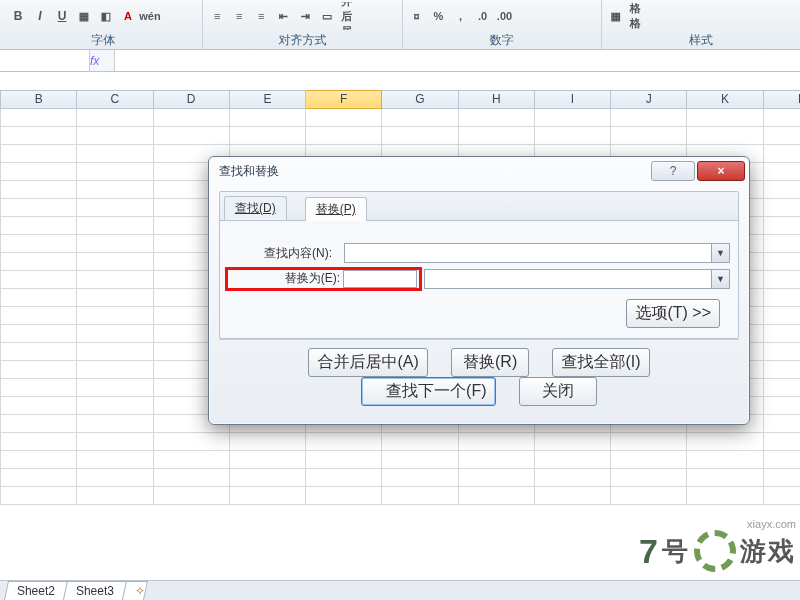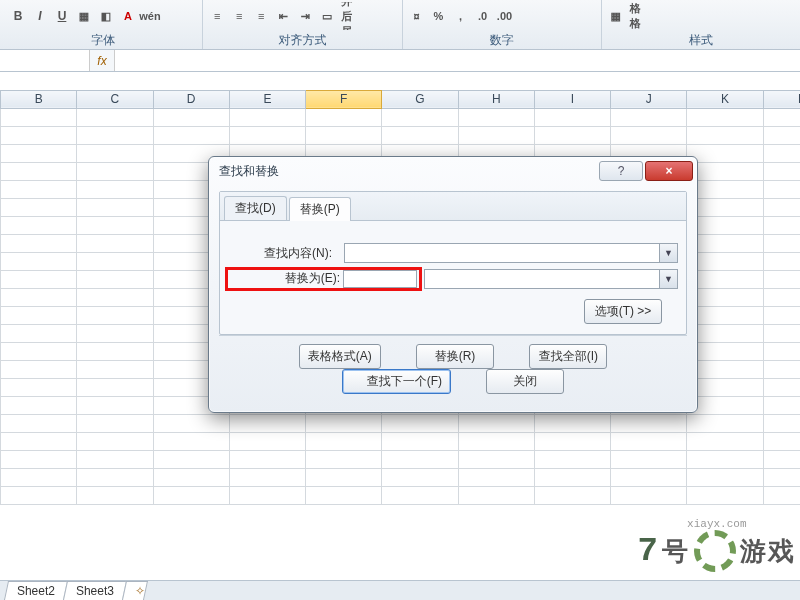--- a/index.html
+++ b/index.html
@@ -30,63 +30,63 @@
     position:relative;
     flex:1;
   }
   .ribbon-icons { display:flex; gap:6px; align-items:center; flex-wrap:wrap; height:30px; overflow:hidden;}
   .ribbon-icons span { width:16px; height:16px; display:inline-flex; align-items:center; justify-content:center; color:#555; font-weight:bold;}
   .ribbon-label { text-align:center; font-size:12px; color:#3b5a7a; padding:2px 0 0 0;}
   .tiny-icon { font-size:11px; color:#666;}
   
   .fbar { height:22px; border-bottom:1px solid #b8c4d0; display:flex; align-items:center; background:#f4f7fa;}
   .namebox { width:90px; height:100%; border-right:1px solid #ccc; background:#fff;}
-  .fx { width:24px; text-align:center; font-style:italic; color:#a16207;}
+  .fx { width:24px; font-style:italic; color:#8b5cf6;}
   .fbar-input { flex:1; height:100%; border-left:1px solid #ccc; background:#fff;}
   
   .grid { position:absolute; left:0; top:72px; right:0; bottom:20px; }
   table.sheet { border-collapse:collapse; width:105%; table-layout:fixed;}
   table.sheet th { background:linear-gradient(#f4f7fb,#e2e9f1); border:1px solid #b8c4d0; height:18px; font-weight:normal; color:#3a4a5a; font-size:12px;}
   table.sheet th.sel { background:linear-gradient(#ffe9a8,#ffd873); border-color:#d9a93a;}
   table.sheet td { border:1px solid #d4d9de; height:18px;}
   .colhead-spacer { height:60px; border:none !important;}
   
   .tabs { position:absolute; left:0; bottom:0; right:0; height:20px; background:#e6ecf2; border-top:1px solid #b8c4d0; display:flex; align-items:flex-end; padding-left:6px; gap:0;}
   .tab { background:#fff; border:1px solid #aab4c0; border-bottom:none; padding:2px 10px; font-size:12px; border-radius:0 0 0 0; transform:skewX(-12deg); margin-right:-1px;}
   .tab span{ display:inline-block; transform:skewX(12deg);}
   .newtab { width:20px; text-align:center; color:#b08040;}
   
   .dialog {
-    position:absolute; left:208px; top:156px; width:490px;
+    position:absolute; left:208px; top:156px; width:542px;
     background:linear-gradient(#fbfcfe,#e9eef4);
     border:1px solid #6a7a8a;
     border-radius:6px;
     box-shadow:0 6px 20px rgba(0,0,0,.45), 0 0 0 1px rgba(255,255,255,.6) inset;
   }
   .titlebar { height:28px; display:flex; align-items:center; padding:0 4px 0 10px;}
   .titlebar .ttl{ flex:1; color:#2a3a4a; font-size:12px;}
   .tbtn { width:44px; height:20px; margin-left:2px; border-radius:3px; display:flex; align-items:center; justify-content:center; font-size:12px;}
   .tbtn.help { background:linear-gradient(#f6f8fb,#dfe6ee); border:1px solid #9aa6b2; color:#556;}
   .tbtn.close { background:linear-gradient(#e57373,#c93b2f); border:1px solid #8a1f16; color:#fff; font-weight:bold; width:48px;}
   .dlgbody { padding:6px 10px 10px 10px;}
   .frame { border:1px solid #b8c4d0; background:#f6f8fb; border-radius:2px; padding:6px 8px 8px 8px;}
-  .tabstrip { display:flex; gap:0; margin:-6px -8px 22px -8px; padding:2px 4px 0 4px; border-bottom:1px solid #b8c4d0; background:linear-gradient(#f0f4f9,#e6ecf2);}
+  .tabstrip { display:flex; gap:16px; margin:-6px -8px 22px -8px; padding:2px 4px 0 4px; border-bottom:1px solid #b8c4d0; background:linear-gradient(#f0f4f9,#e6ecf2);text-decoration:underline;}
   .dtab { padding:3px 10px; border:1px solid #b8c4d0; border-bottom:none; background:#eef2f7; border-radius:3px 3px 0 0; margin-right:2px; margin-top:2px; font-size:12px;}
   .dtab.active { background:#fdfdfe; position:relative; top:1px;}
   .row { display:flex; align-items:center; margin:4px 0;}
   .lbl { width:80px; font-size:12px;margin-left:36px;}
   .combo { flex:1; height:20px; border:1px solid #9aa6b2; background:#fff; position:relative;}
   .combo .arrow { position:absolute; right:0; top:0; bottom:0; width:18px; background:linear-gradient(#f2f5f9,#d9e1ea); border-left:1px solid #9aa6b2; display:flex; align-items:center; justify-content:center; font-size:9px; color:#445;}
   .redbox { border:3px solid #e11; padding:0 2px; margin-left:-3px; margin-right:6px;text-align:right;}
   .opts { text-align:right; margin:8px 0 2px 0;}
-  .btn { display:inline-block; min-width:78px; padding:3px 8px; text-align:center; background:linear-gradient(#fefefe,#e6ebf1); border:1px solid #8a96a2; border-radius:3px; font-size:12px; margin:0 16px;}
+  .btn { display:inline-block; min-width:78px; padding:3px 8px; text-align:center; background:linear-gradient(#fefefe,#e6ebf1); border:1px solid #8a96a2; border-radius:3px; font-size:16px; margin:0 10px;}
   .btn.primary { border:1px solid #3a78c8; box-shadow:0 0 0 1px #9cc2f0 inset;padding-left:24px;}
   .btnrow { border-top:1px solid #c8d2dc; padding:8px 8px 8px 8px; text-align:center;}
   
-  .wm { position:absolute; right:4px; bottom:28px; opacity:.85; text-align:center;font-family:Liberation Mono, monospace;}
+  .wm { position:absolute; right:4px; bottom:28px; opacity:.85; text-align:right;}
   .wm .logo { display:flex; align-items:center; justify-content:flex-end; gap:4px;}
   .wm .seven{ font-size:34px; font-weight:900; color:#2a4a2a; text-shadow:0 0 2px #fff;}
   .wm .orb { width:42px; height:42px; border-radius:50%; border:6px dashed #5a8a3a; position:relative;}
   .wm .cn { font-size:26px; color:#3a3a3a; font-weight:600; letter-spacing:2px;}
   .wm .url{ font-size:11px; color:#888;}
 </style>
 </head>
 <body>
 
 <div class="ribbon">
@@ -480,21 +480,21 @@
         </span>
         <div class="combo" style="margin-left:-4px">
             <div class="arrow">▼</div>
           </div>
       </div>
       <div class="opts">
         <span class="btn">选项(T) &gt;&gt;</span>
       </div>
     </div>
     <div class="btnrow">
-      <span class="btn">表格格式(A)</span>
+      <span class="btn">合并后居中(A)</span>
       <span class="btn">替换(R)</span>
       <span class="btn">查找全部(I)</span>
       <span class="btn primary">查找下一个(F)</span>
       <span class="btn">关闭</span>
     </div>
   </div>
 </div>
 
 <div class="tabs">
   <div class="tab"><span>Sheet2</span></div>

